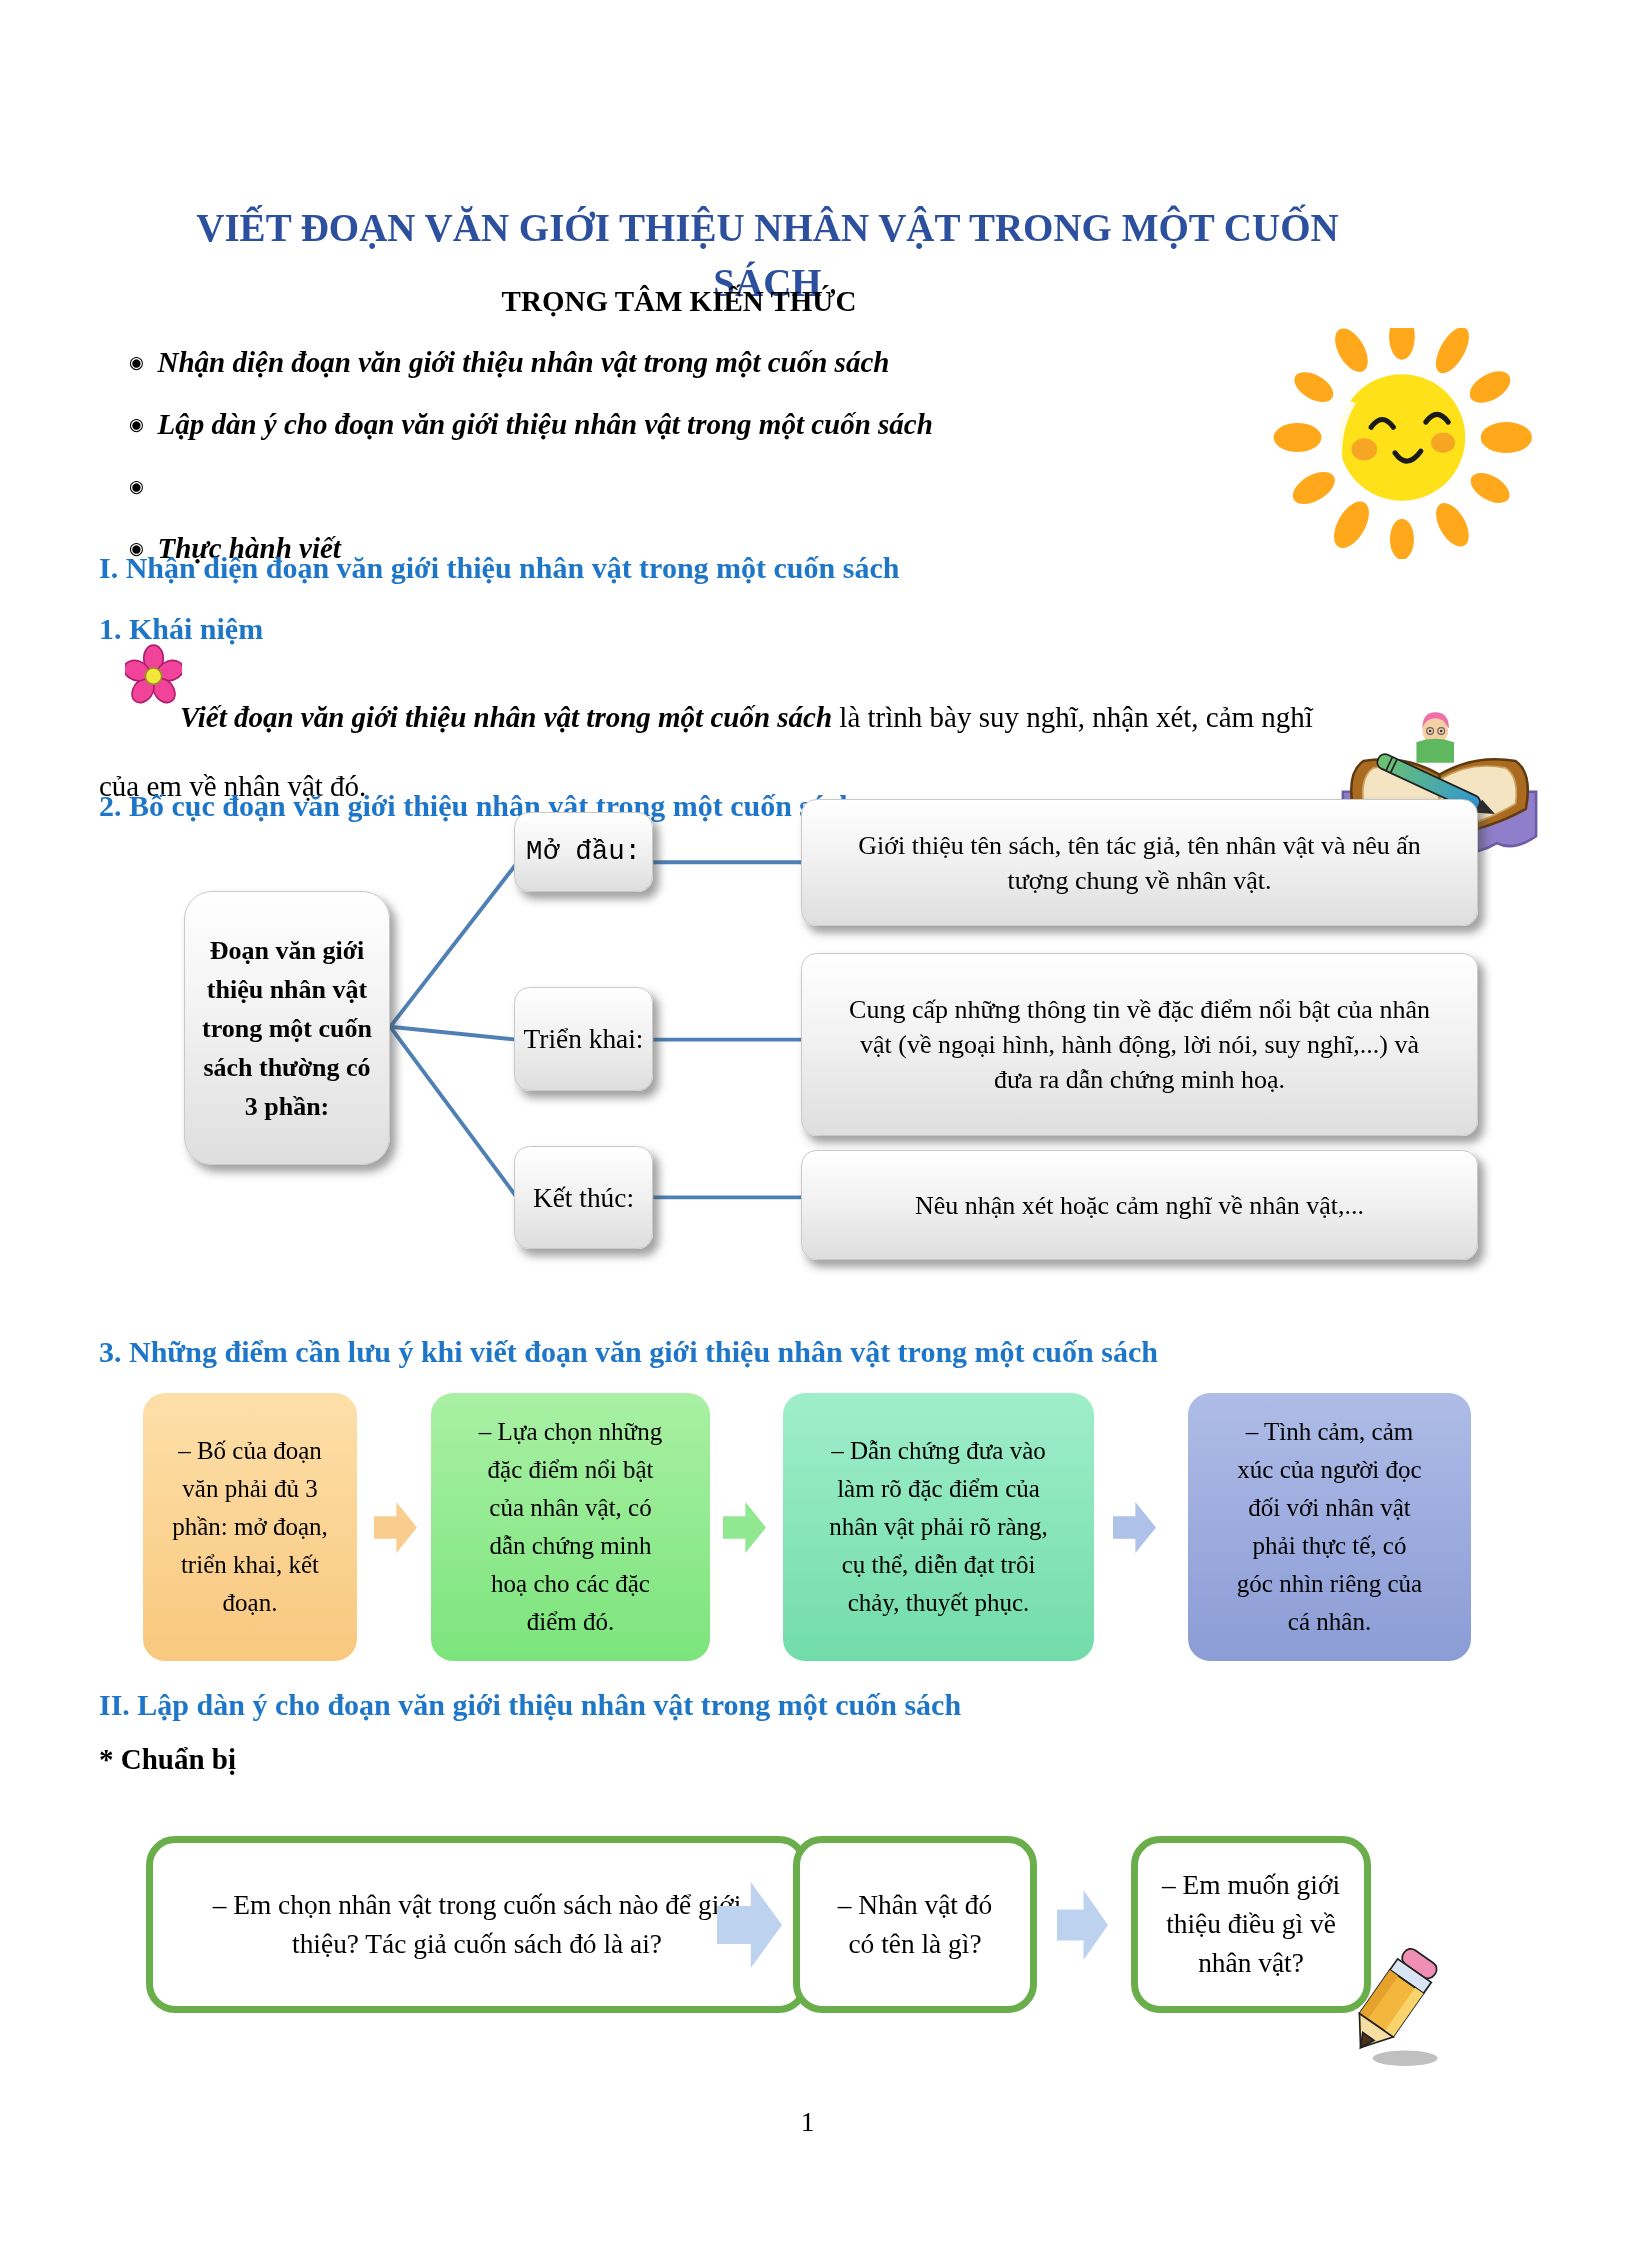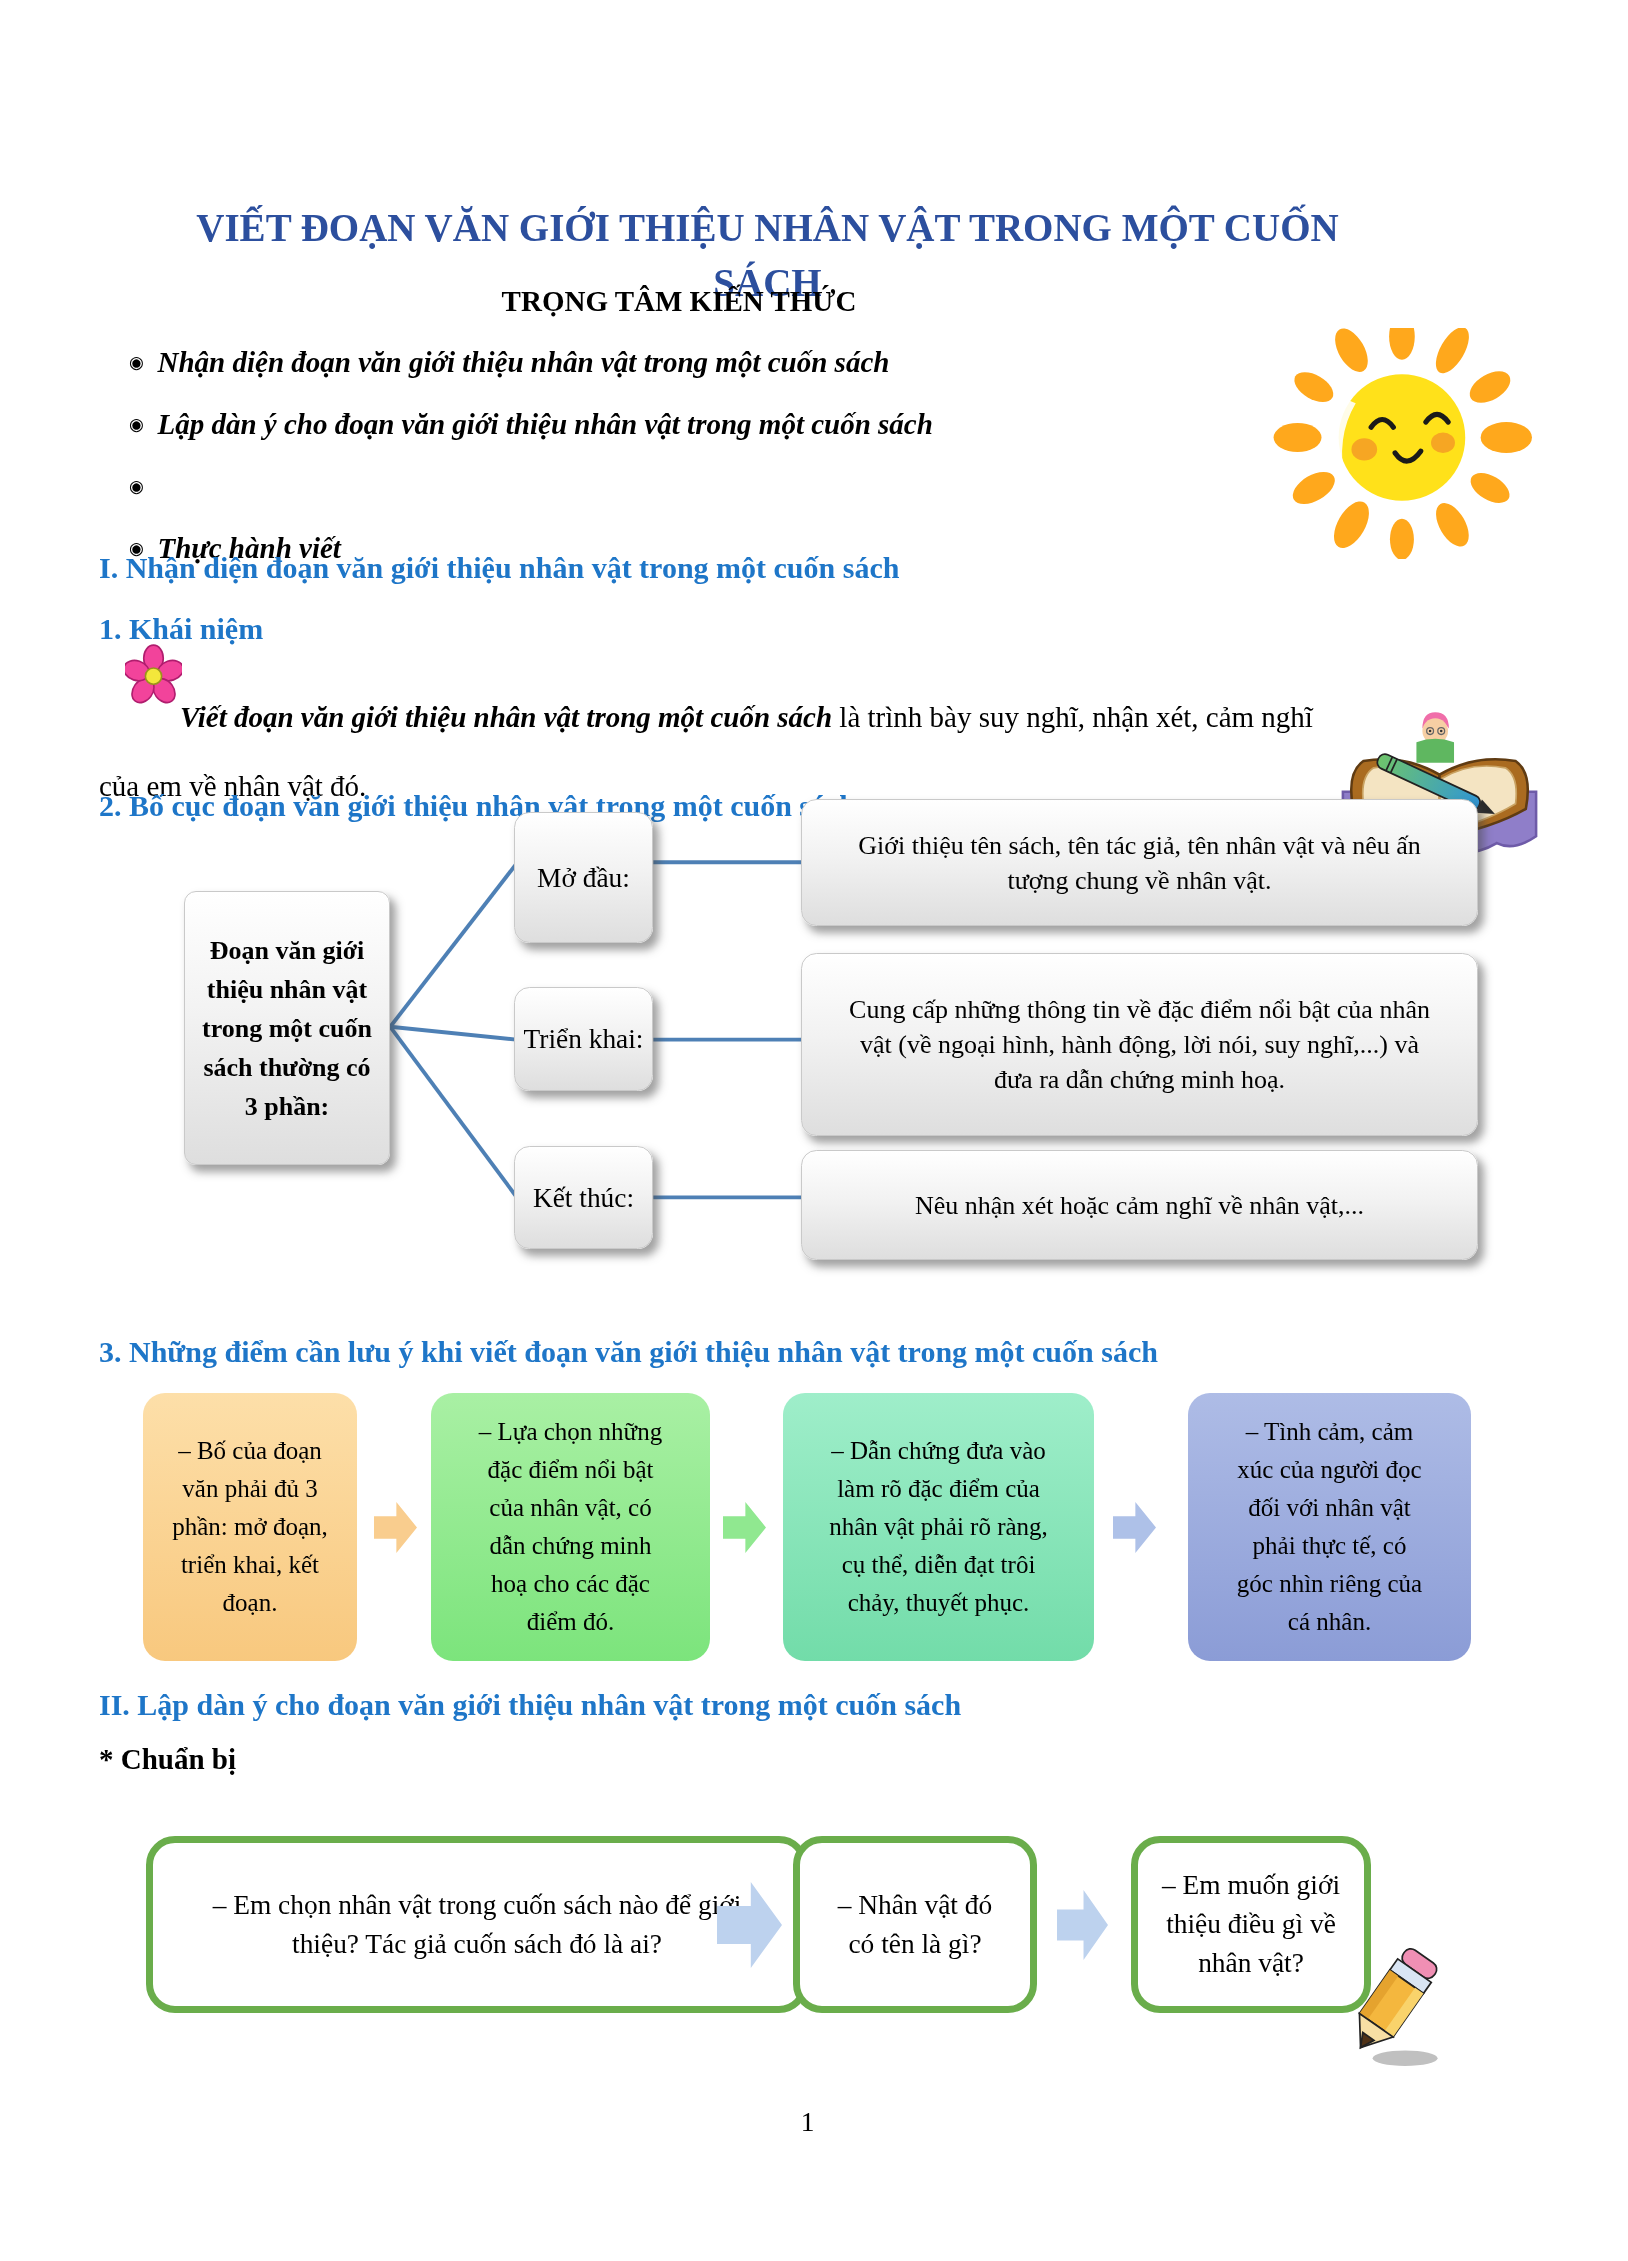--- a/index.html
+++ b/index.html
@@ -38,24 +38,24 @@
   }
   .definition .lead{font-weight:bold;font-style:italic;}
   
   .gray-box{
     position:absolute;
     background:linear-gradient(180deg,#ffffff 0%,#f2f2f2 45%,#dedede 100%);
     border:0.9px solid #c9c9c9;border-radius:15.4px;
     box-shadow:5.1px 6.9px 8.6px rgba(70,70,70,0.50);
     display:flex;align-items:center;justify-content:center;text-align:center;
   }
-  .root-box{left:184px;top:891px;width:206px;height:274px;border-radius:12px;
+  .root-box{left:184px;top:891px;width:206px;height:274px;border-radius:28px;
     font-size:26px;font-weight:bold;line-height:39px;padding:0 13.7px;box-sizing:border-box;}
   .part-box{left:514px;width:139px;font-size:27.4px;line-height:34px;padding:0 3.4px;box-sizing:border-box;}
-  .part-morau{top:812px;height:131px;}
+  .part-morau{top:812px;height:80px;font-family:Liberation Mono, monospace;}
   .part-trienkhai{top:987px;height:104px;}
   .part-ketthuc{top:1146px;height:103px;}
   .desc-box{left:801px;width:677px;font-size:26px;line-height:35px;padding:0 36px;box-sizing:border-box;}
   .desc-1{top:799px;height:127px;}
   .desc-2{top:945px;height:183px;margin-top:8px;}
   .desc-3{top:1150px;height:110px;}
   
   .note-box{
     position:absolute;top:1393px;height:268px;border-radius:22px;
     display:flex;align-items:center;justify-content:center;text-align:center;

